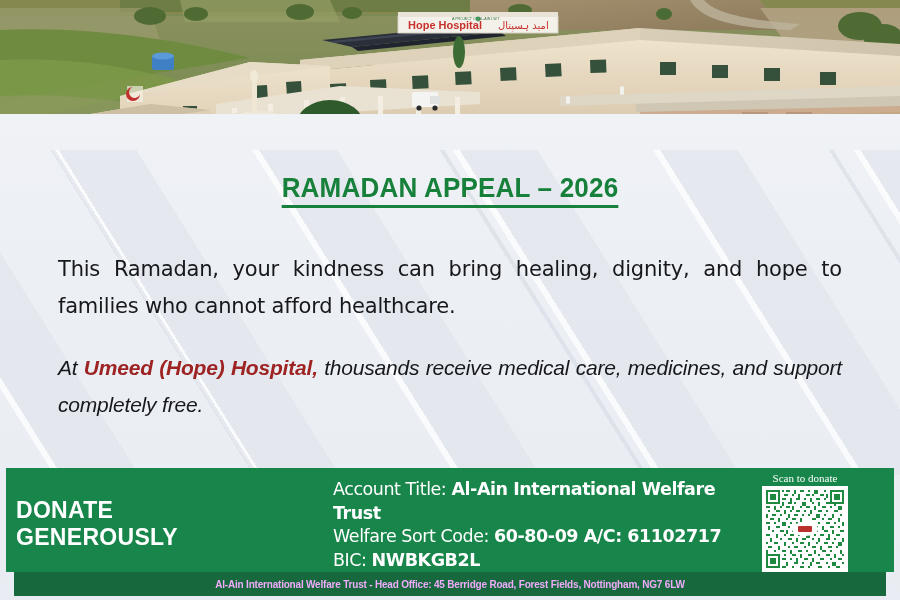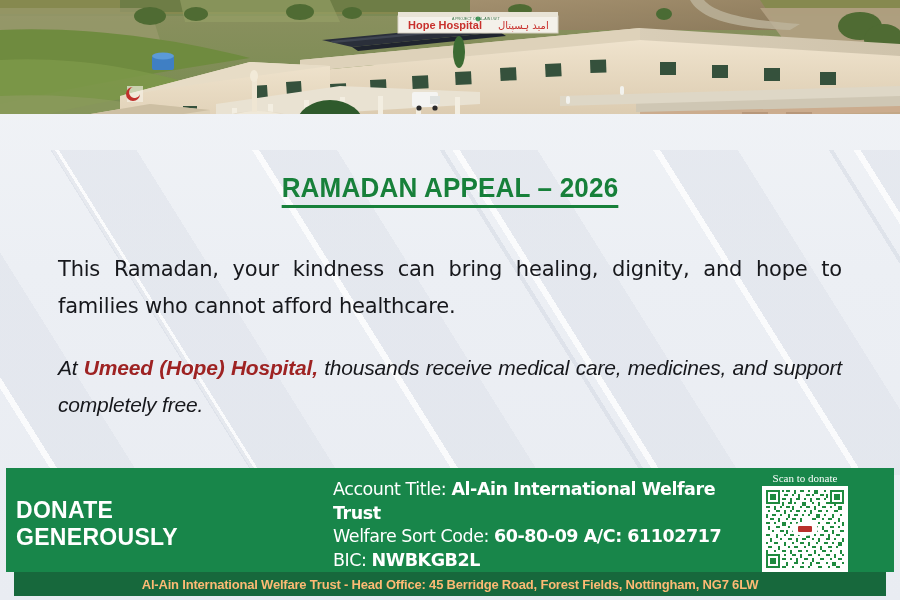--- a/index.html
+++ b/index.html
@@ -123,23 +123,23 @@
     width:26px;height:14px;background:#fff;border-radius:50%;
     display:flex;align-items:center;justify-content:center;
   }
   .qr-logo i{
     display:block;width:14px;height:6px;background:#b9302c;border-radius:1px;
   }
 
   
   .footer{
     position:absolute;left:14px;top:572px;width:872px;height:24px;
-    background:#17683c;color:#fdba74;
+    background:#17683c;color:#f0abfc;
     display:flex;align-items:center;justify-content:center;
-    font-size:13px;font-weight:bold;letter-spacing:-.2px;
+    font-size:10px;font-weight:bold;letter-spacing:-.2px;
     font-family:"Liberation Sans Narrow","Liberation Sans",sans-serif;
   }
 </style>
 </head>
 <body>
 
 <div class="poster">
 
   <div class="photo-wrap">
     <svg class="photo" viewBox="0 0 900 160" preserveAspectRatio="none">

